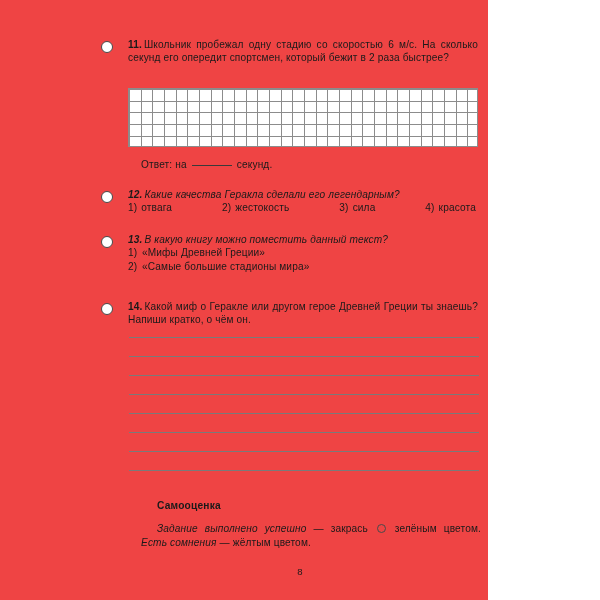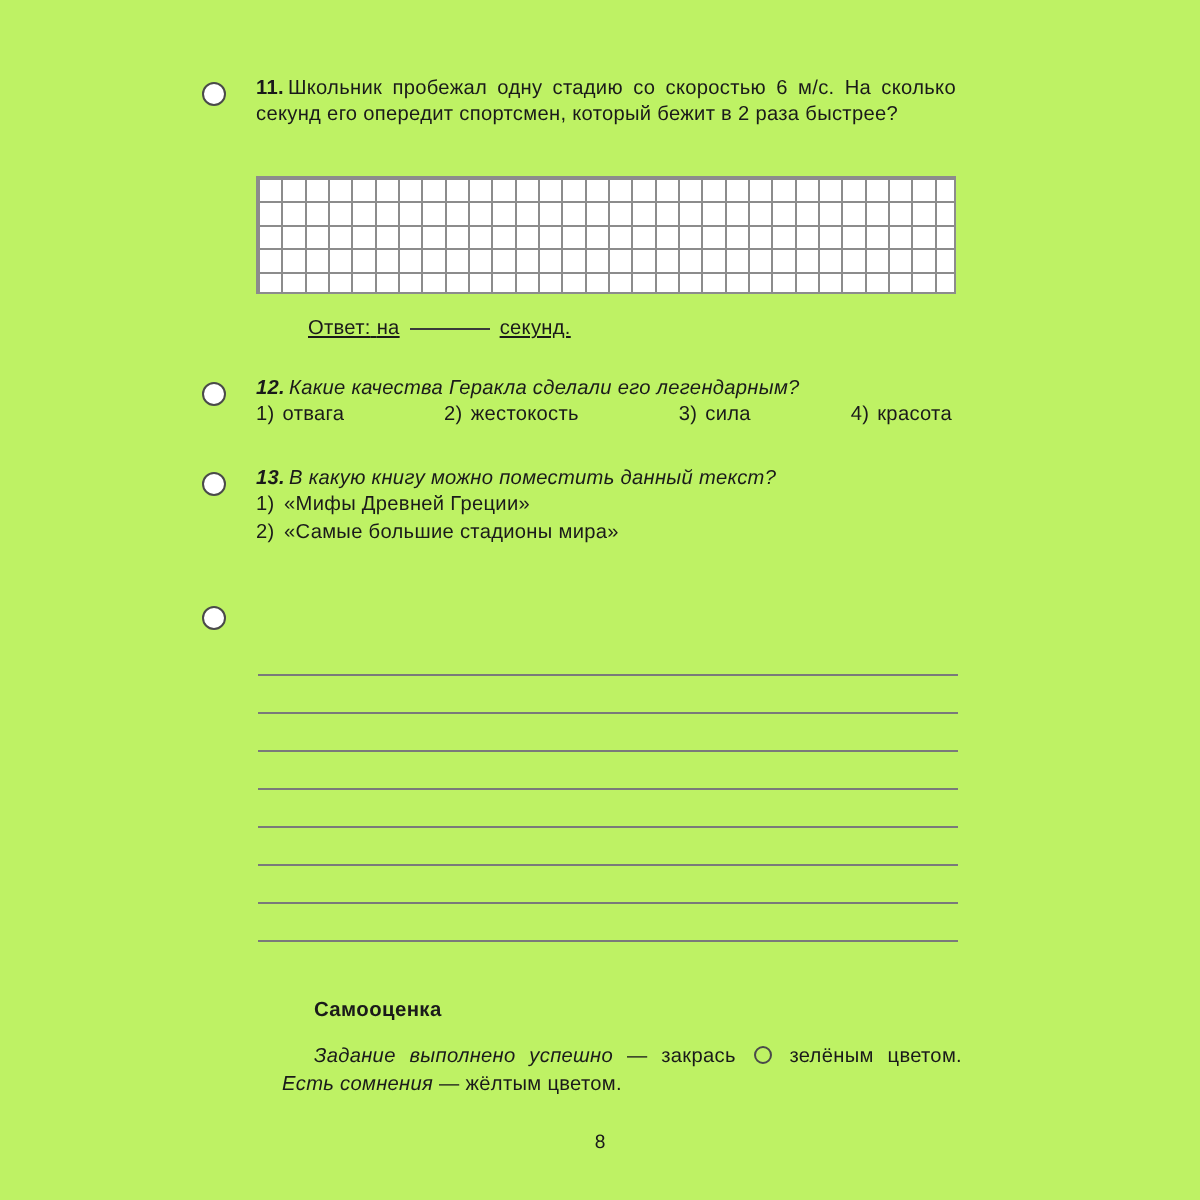--- a/index.html
+++ b/index.html
@@ -12,23 +12,23 @@
     height: 600px;
     position: relative;
     font-family: "Liberation Sans", sans-serif;
     color: #1a1a1a;
     overflow: hidden;
   }
 
   .page {
     position: absolute;
     left: 0; top: 0;
-    width: 600px;
+    width: 488px;
     height: 600px;
-    background: #bef264;
+    background: #ef4444;
   }
 
   
   .task {
     position: absolute;
     left: 128px;
     width: 350px;
   }
   .bullet {
     position: absolute;
@@ -97,26 +97,25 @@
       repeating-linear-gradient(to right,
         #8c8c8c 0px, #8c8c8c 1px, transparent 1px, transparent 11.666px),
       repeating-linear-gradient(to bottom,
         #8c8c8c 0px, #8c8c8c 1px, transparent 1px, transparent 11.7px),
       #ffffff;
   }
 
   
   .answer-line {
     position: absolute;
-    left: 154px;
+    left: 141px;
     top: 159px;
     font-size: 10.1px;
     letter-spacing: 0.15px;
     white-space: nowrap;
-    text-decoration: underline;
   }
   .answer-line .blank {
     display: inline-block;
     width: 40px;
     border-bottom: 1.2px solid #3a3a3a;
     margin: 0 5px;
     vertical-align: 2px;
   }
 
   
@@ -208,20 +207,23 @@
   <div class="bullet" style="top:236px;"></div>
   <div class="task" style="top:233px;">
     <p class="qtext nojust"><span class="qnum">13.</span><span>В какую книгу можно поместить данный текст?</span></p>
     <ul class="opt-list">
       <li><span class="mark">1)</span><span>«Мифы Древней Греции»</span></li>
       <li><span class="mark">2)</span><span>«Самые большие стадионы мира»</span></li>
     </ul>
   </div>
 
   <div class="bullet" style="top:303px;"></div>
+  <div class="task" style="top:300px;">
+    <p class="qtext"><span class="qnum">14.</span><span>Какой миф о Геракле или другом герое Древней Греции ты знаешь? Напиши кратко, о чём он.</span></p>
+  </div>
 
   <div class="writing-lines">
     <div class="wline"></div>
     <div class="wline"></div>
     <div class="wline"></div>
     <div class="wline"></div>
     <div class="wline"></div>
     <div class="wline"></div>
     <div class="wline"></div>
     <div class="wline"></div>

